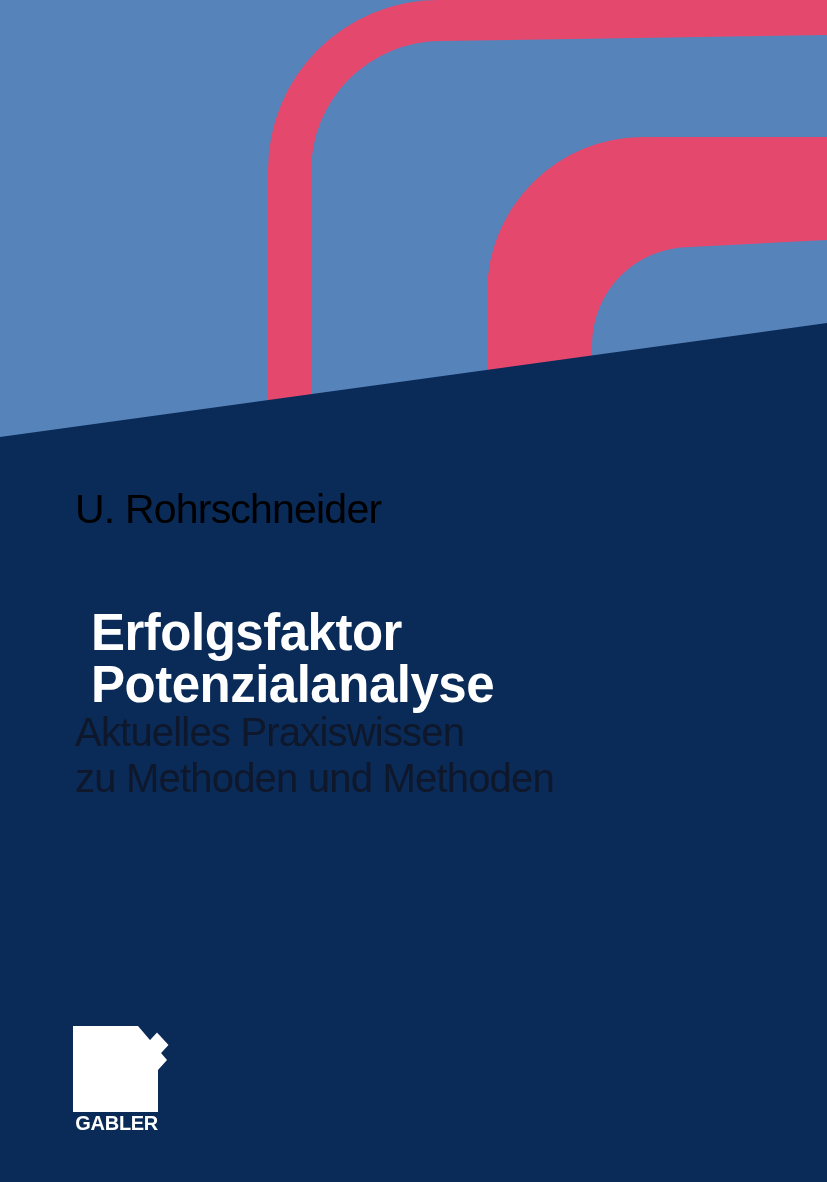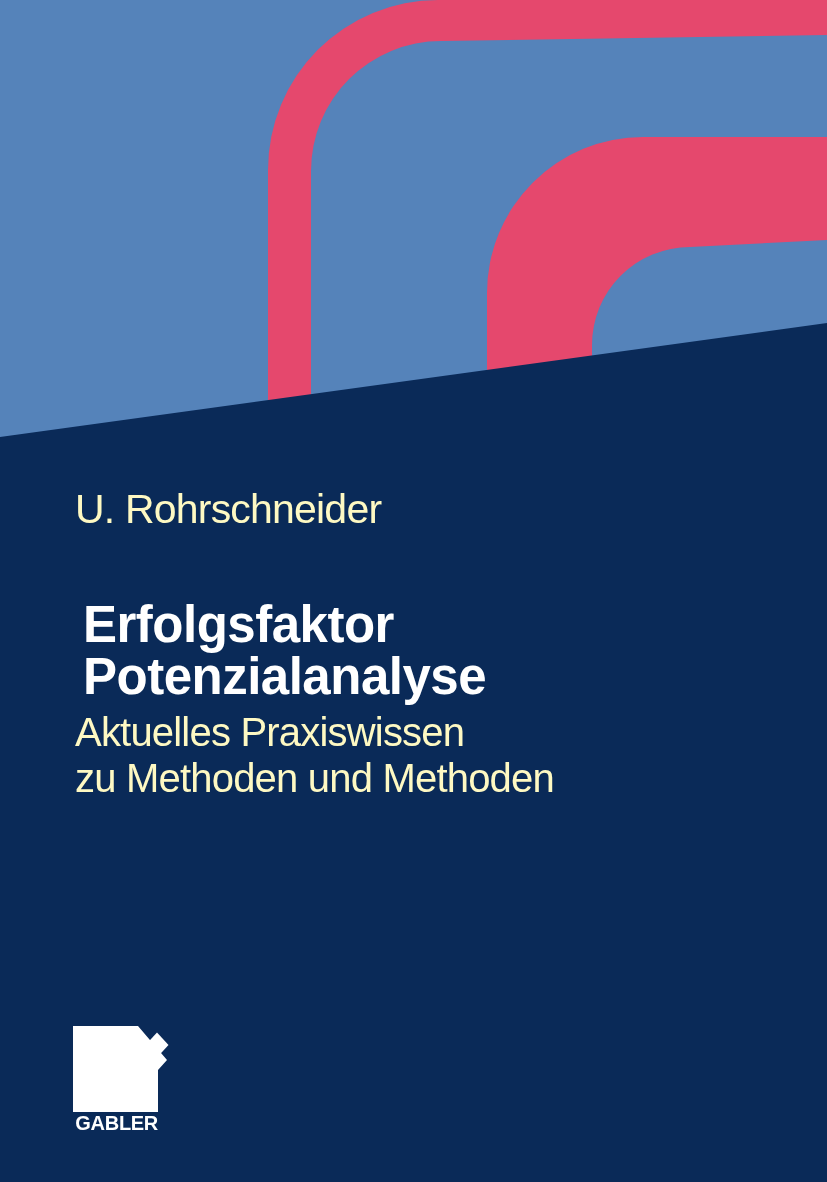--- a/index.html
+++ b/index.html
@@ -16,37 +16,37 @@
     left: 0; top: 0;
     width: 827px; height: 1182px;
     display: block;
   }
   .textblock { position: absolute; left: 75px; }
   .authors {
     top: 487px;
     font-size: 41px;
     line-height: 44px;
     letter-spacing: -0.8px;
-    color: #fef9c3;
+    color: #000000;
     font-weight: 400;
   }
   .title {
     top: 591px;
     font-size: 51px;
     line-height: 52px;
     letter-spacing: -0.5px;
     color: #FFFFFF;
     font-weight: 700;
   }
   .subtitle {
     top: 710px;
     font-size: 40px;
     line-height: 45.5px;
     letter-spacing: -0.8px;
-    color: #fef9c3;
+    color: #0f172a;
     font-weight: 400;
   }
   .publisher-name {
     position: absolute;
     left: 73px;
     top: 1112px;
     width: 85px;
     text-align: right;
     font-size: 20px;
     font-weight: 700;
@@ -71,21 +71,21 @@
 
     <polygon points="73,1026 138,1026 167,1060 158,1070 158,1112 73,1112" fill="#FFFFFF"></polygon>
 
     <polygon points="157,1032.5 168.5,1045 157,1057.5 145.5,1045" fill="#FFFFFF"></polygon>
   </svg>
 
   <div class="textblock authors">
     <div>U. Rohrschneider</div>
   </div>
 
-  <h1 class="textblock title" style="margin:8px;">
+  <h1 class="textblock title" style="margin:16px;">
     <div>Erfolgsfaktor</div>
     <div>Potenzialanalyse</div>
   </h1>
 
   <div class="textblock subtitle">
     <div>Aktuelles Praxiswissen</div>
     <div>zu Methoden und Methoden</div>
   </div>
 
   <div class="publisher-name">GABLER</div>

